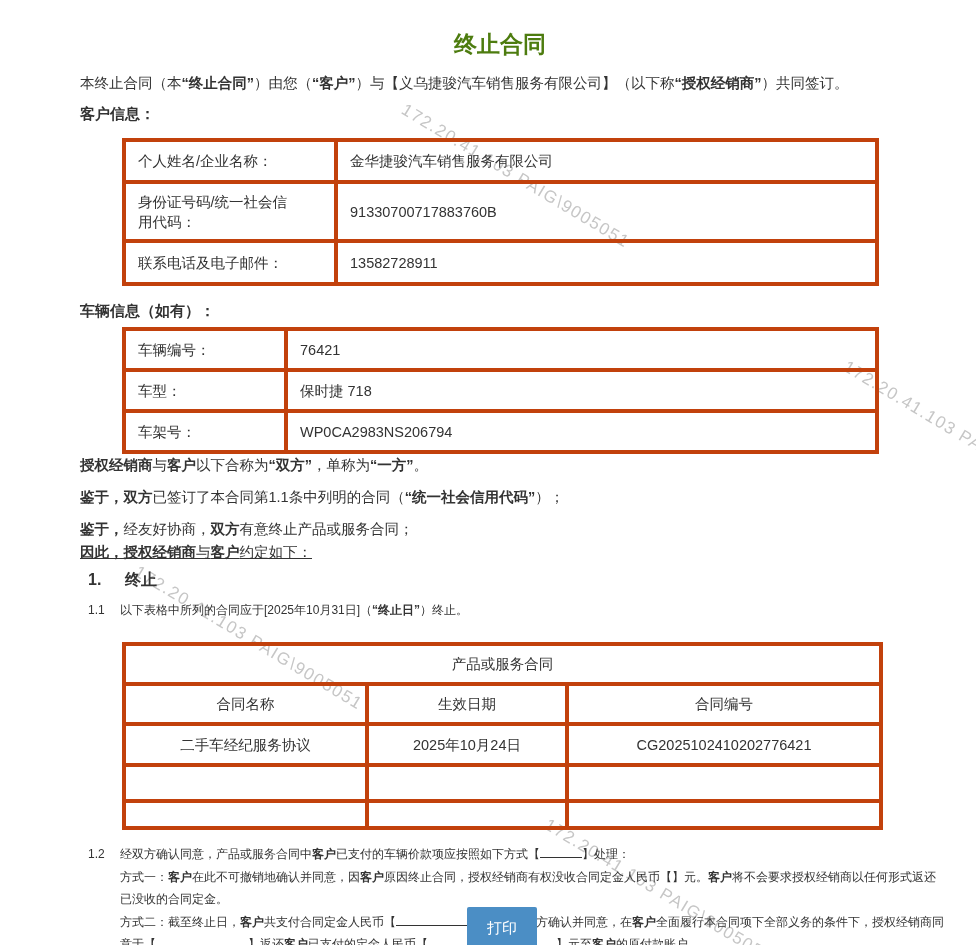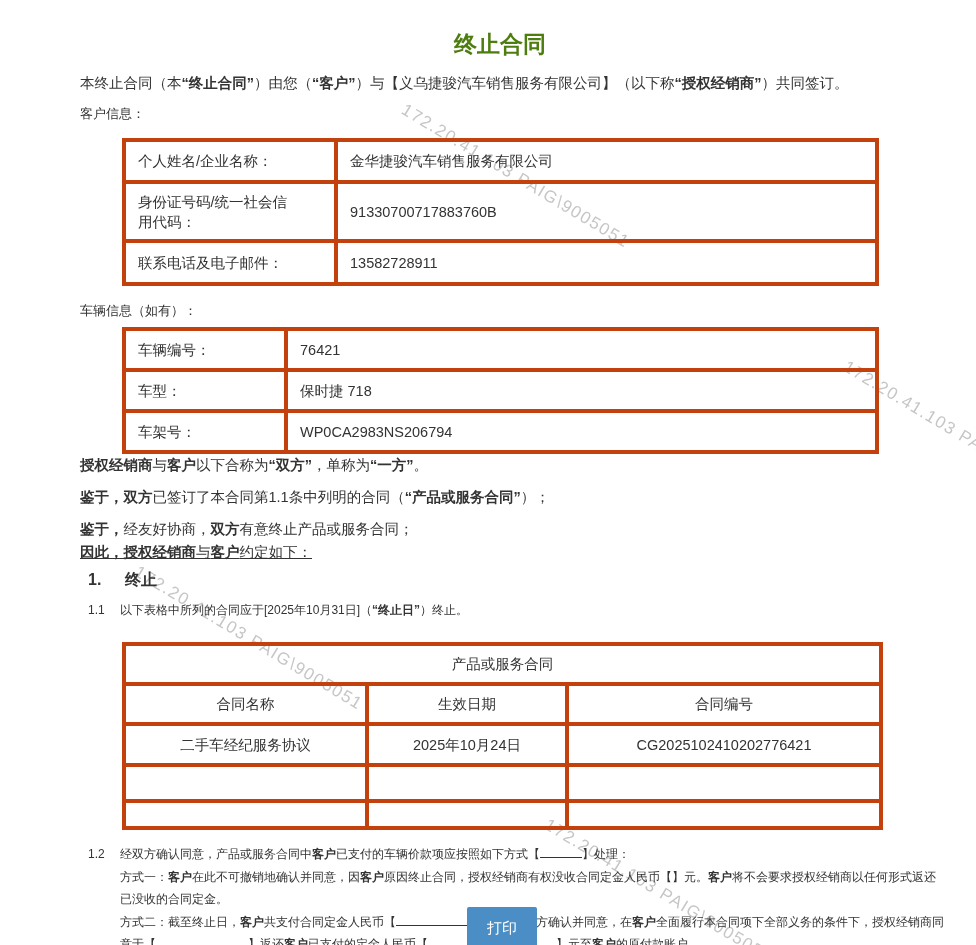--- a/index.html
+++ b/index.html
@@ -6,21 +6,21 @@
   .page{position:relative;width:976px;height:945px;overflow:hidden;background:#fff;
         font-family:"Liberation Sans","DejaVu Sans",sans-serif;color:#333;}
   
   .wm-layer{position:absolute;left:0;top:0;width:100%;height:100%;z-index:0;}
   .wm{position:absolute;white-space:nowrap;font-size:17px;letter-spacing:1.5px;
       color:#c6c6c6;transform:rotate(31deg);transform-origin:0 0;}
   
   .content{position:relative;z-index:1;padding:30px 56px 0 80px;}
   .title{margin:0;font-size:23px;line-height:28px;font-weight:bold;text-align:center;color:#4d7c0f;}
   .intro{margin:17px 0 0;font-size:14.5px;line-height:16px;}
-  h2.sec{margin:13px 0 0;font-size:13px;line-height:19px;font-weight:normal;}
+  h2.sec{margin:13px 0 0;font-size:15px;line-height:19px;font-weight:bold;}
   h2.sec2{margin:15px 0 0;}
   b{font-weight:bold;}
   table{border-collapse:collapse;table-layout:fixed;margin:15px 0 0 42px;width:757px;}
   td{border:4px solid #c2410c;font-size:14.5px;vertical-align:middle;
      box-sizing:border-box;padding:4px 12px;line-height:20px;overflow:hidden;}
   .cust .lbl{width:212px;padding-right:40px;}
   .cust tr:nth-child(1) td{height:42px;}
   .cust tr:nth-child(2) td{height:59px;}
   .cust tr:nth-child(3) td{height:43px;}
   .veh{margin-top:7px;}
@@ -98,21 +98,21 @@
           <td class="val">保时捷 718</td>
         </tr>
         <tr>
           <td class="lbl">车架号：</td>
           <td class="val">WP0CA2983NS206794</td>
         </tr>
       </tbody>
     </table>
 
     <p class="clause-p first"><b>授权经销商</b><span>与</span><b>客户</b><span>以下合称为</span><b>“双方”</b><span>，单称为</span><b>“一方”</b><span>。</span></p>
-    <p class="clause-p"><b>鉴于，双方</b><span>已签订了本合同第1.1条中列明的合同（</span><b>“产品或服务合同”</b><span>）；</span></p>
+    <p class="clause-p"><b>鉴于，双方</b><span>已签订了本合同第1.1条中列明的合同（</span><b>“统一社会信用代码”</b><span>）；</span></p>
     <p class="clause-p"><b>鉴于，</b><span>经友好协商，</span><b>双方</b><span>有意终止产品或服务合同；</span></p>
     <p class="clause-p last"><b>因此，授权经销商</b><span>与</span><b>客户</b><span>约定如下：</span></p>
 
     <div class="sec1">
       <span class="num">1.</span>
       <span>终止</span>
     </div>
 
     <div class="clause clause-11">
       <span class="num">1.1</span>

